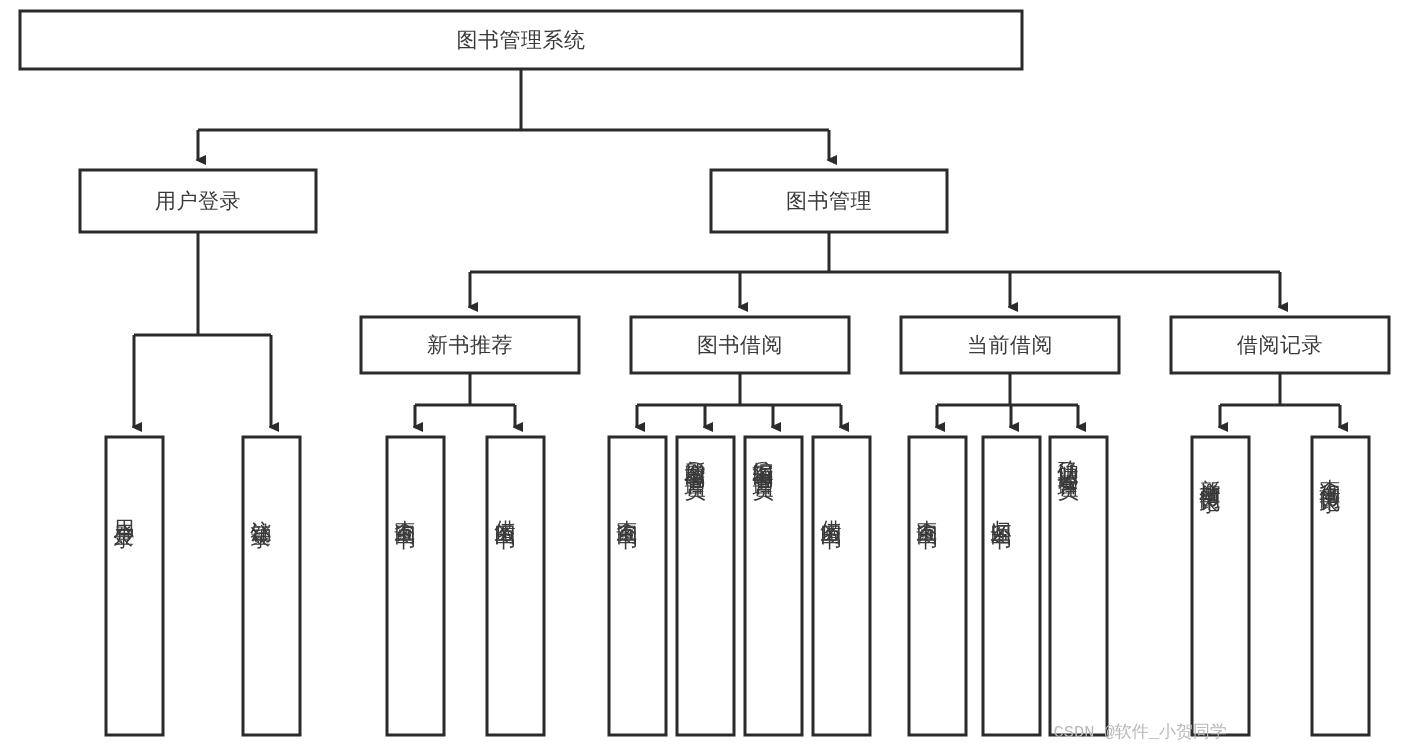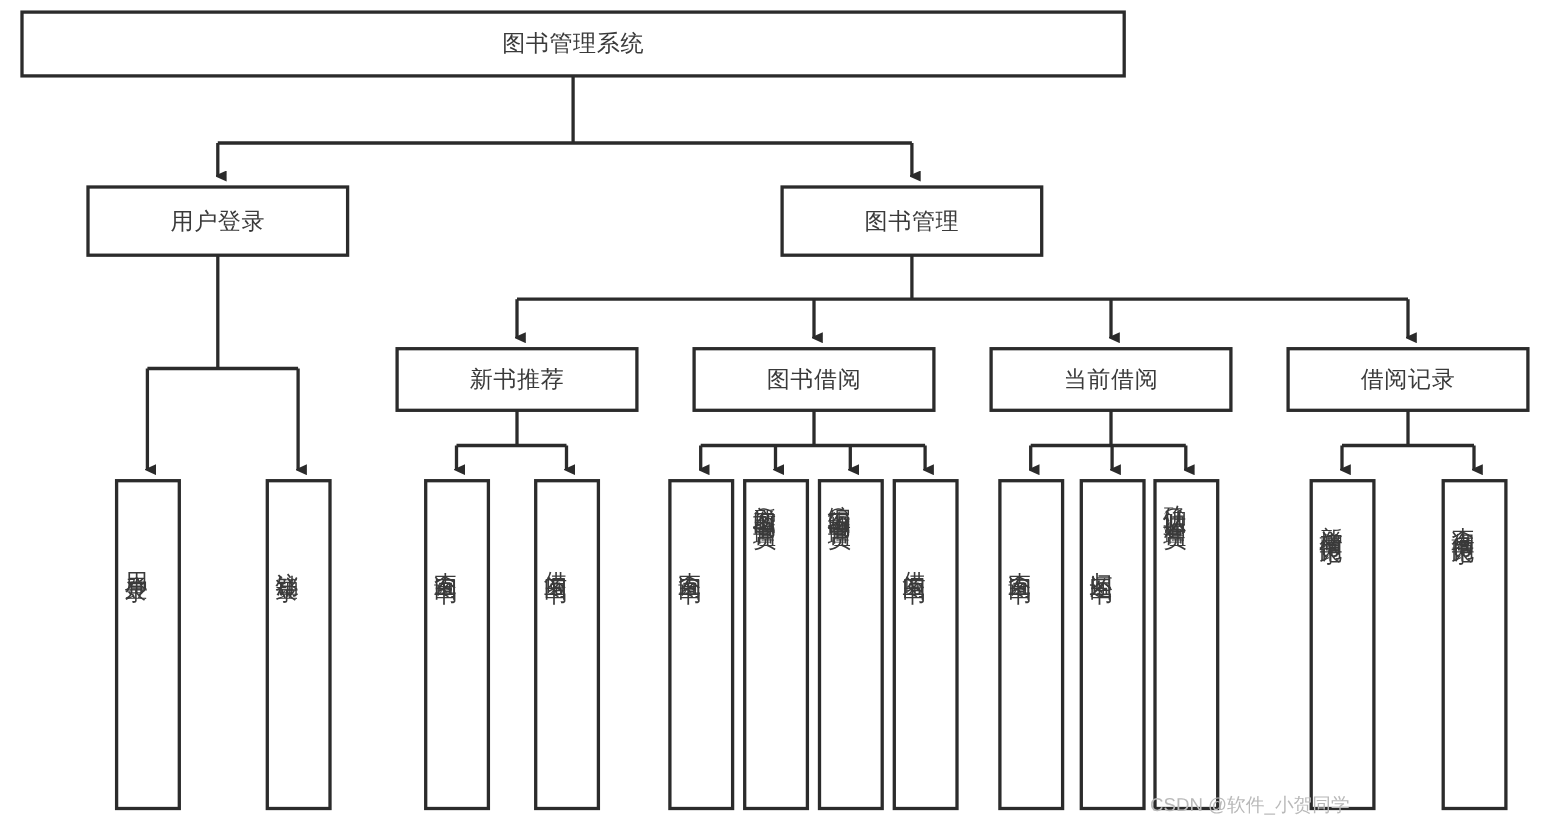--- a/index.html
+++ b/index.html
@@ -55,21 +55,21 @@
     color: #3a3a3a;
     line-height: 1.0;
     letter-spacing: 3px;
     white-space: nowrap;
     pointer-events: none;
   }
   .watermark {
     position: absolute;
     right: 8px;
     bottom: 4px;
-    font-family: Liberation Sans, sans-serif;
+    font-family: Liberation Mono, monospace;
     font-size: 17px;
     color: #b9b9b9;
     white-space: nowrap;
   }
 </style>
 </head>
 <body>
 
 <div id="diagram-root">
 

